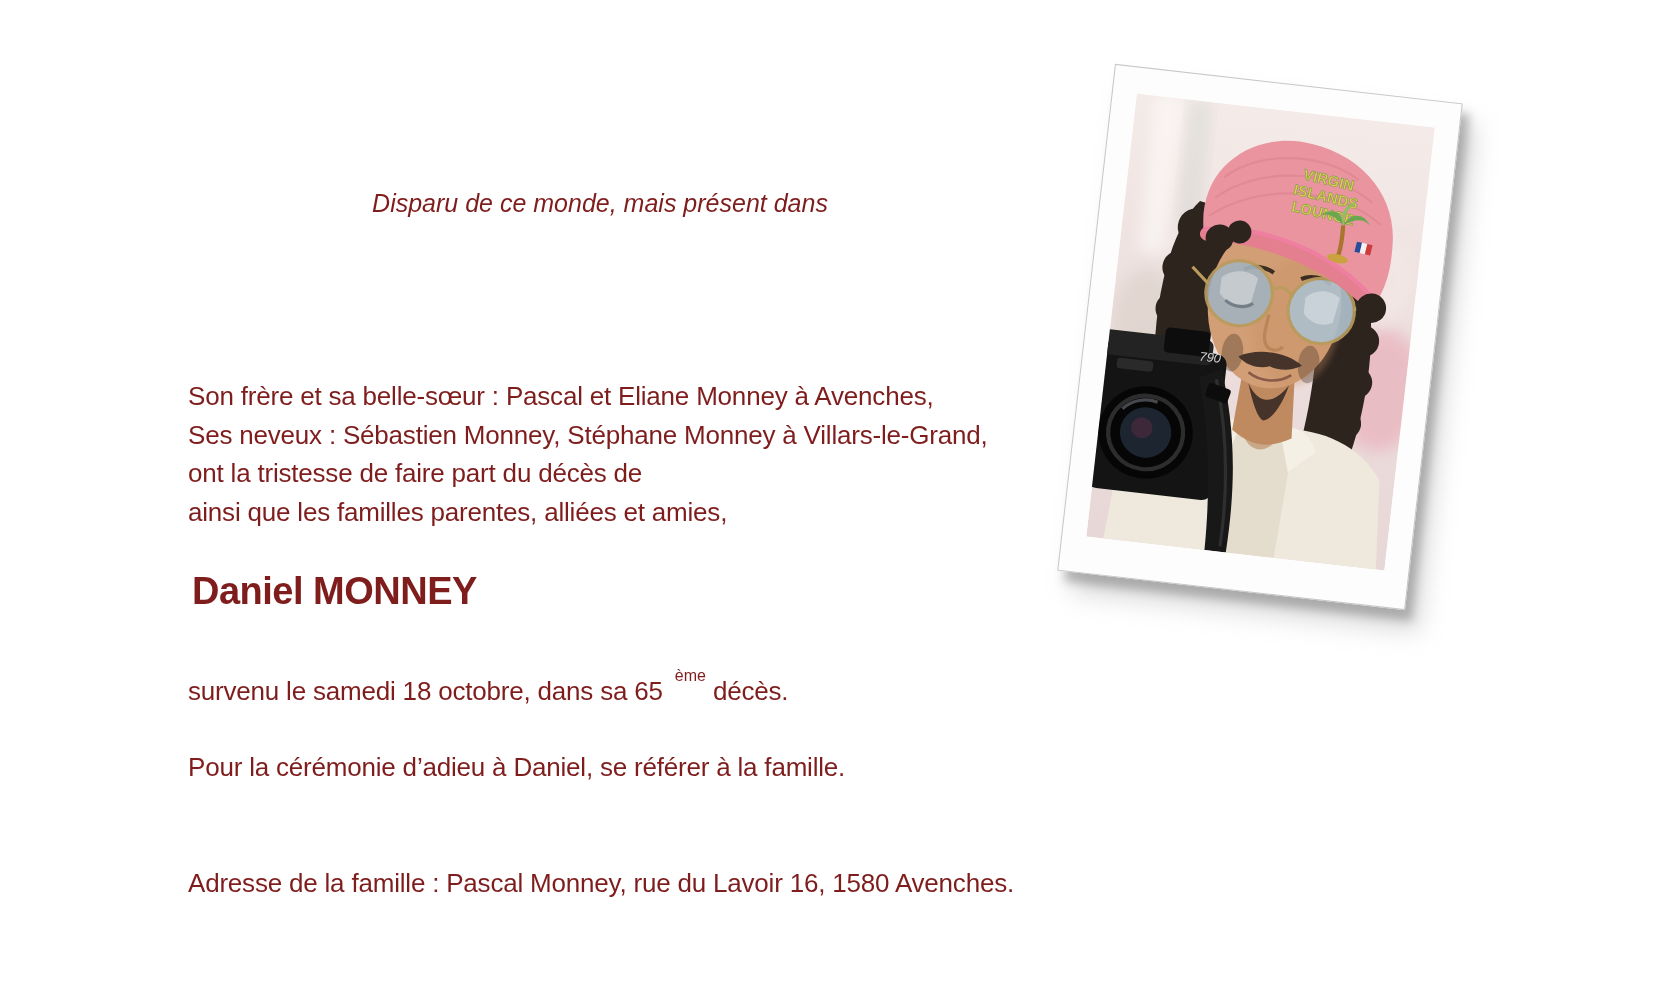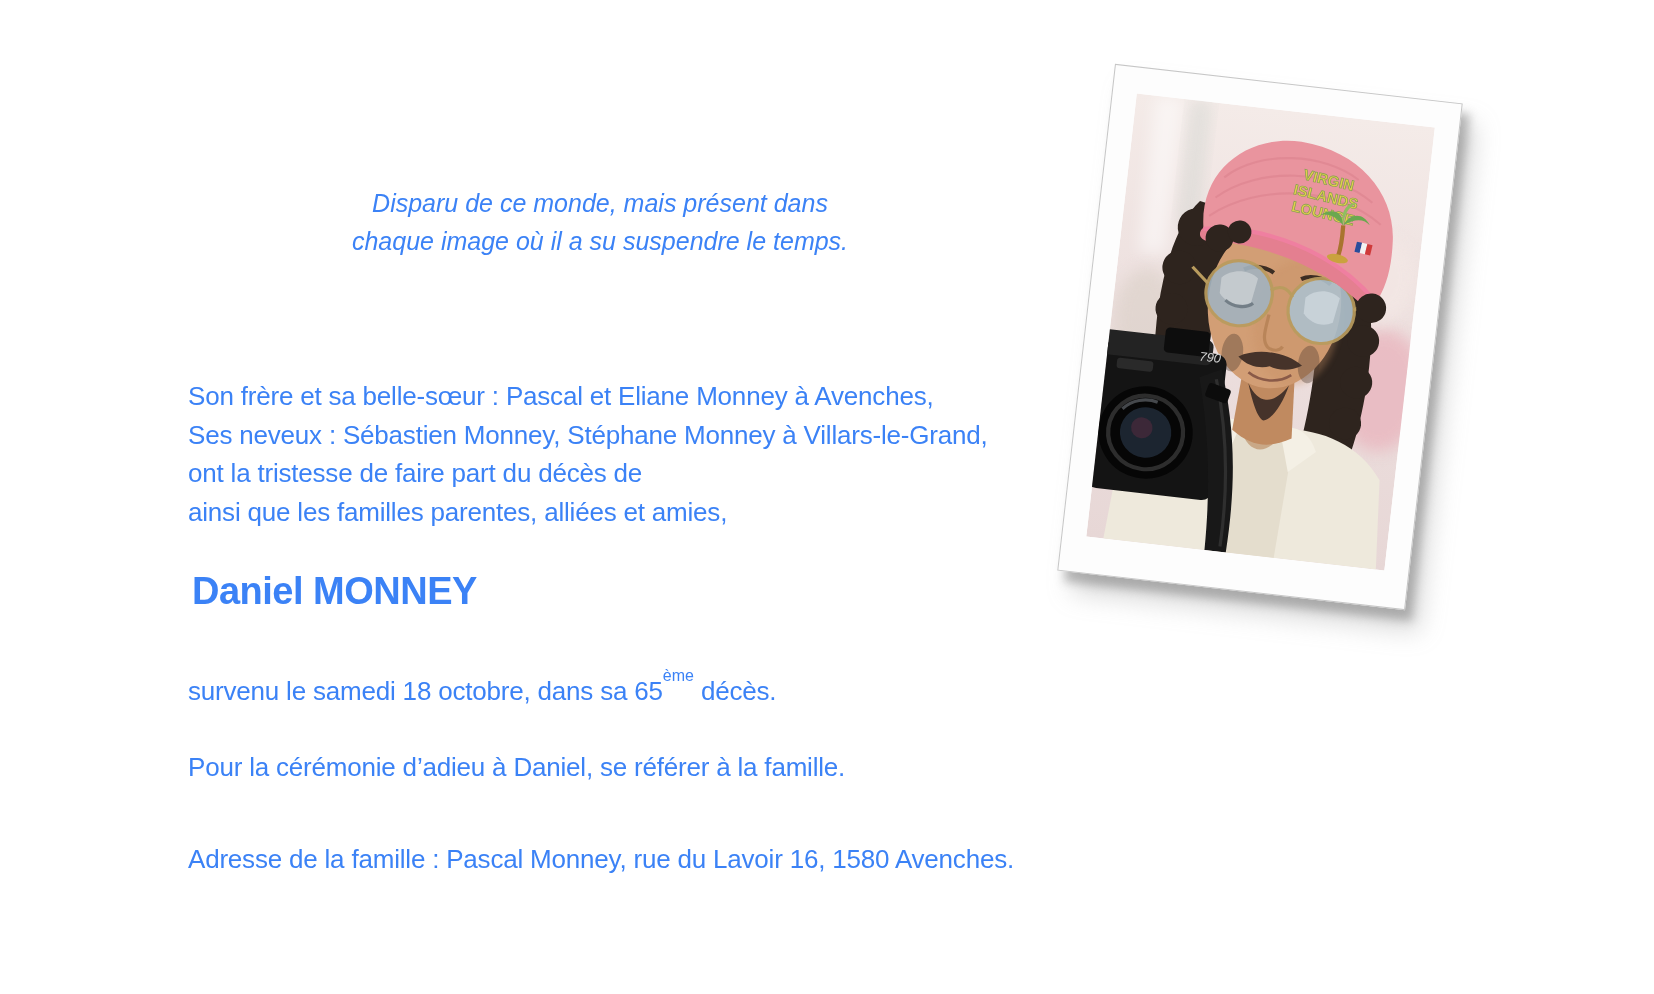--- a/index.html
+++ b/index.html
@@ -2,21 +2,21 @@
 <html lang="fr"><head>
 <meta charset="utf-8">
 <style>
   html,body{margin:0;padding:0;background:#ffffff;}
   .page{
     position:relative;
     width:1654px;height:994px;
     background:#ffffff;
     overflow:hidden;
     font-family:"Liberation Sans", sans-serif;
-    color:#3b82f6;
+    color:#7f1d1d;
   }
   .quote{
     position:absolute;left:260px;top:184px;width:680px;
     text-align:center;font-style:italic;
     font-size:25px;line-height:38px;
   }
   .body-text{
     position:absolute;left:188px;top:377px;
     font-size:26px;line-height:38.5px;letter-spacing:-0.2px;
   }
@@ -24,44 +24,43 @@
   .deceased-name{
     position:absolute;left:192px;top:570px;width:1190px;
     text-align:left;font-size:38px;font-weight:bold;letter-spacing:-0.5px;
   }
   .detail{
     position:absolute;left:188px;
     font-size:26px;letter-spacing:-0.2px;white-space:nowrap;
   }
   .detail-death{top:676px;}
   .detail-ceremony{top:752px;}
-  .detail-address{top:844px;text-align:center;}
+  .detail-address{top:868px;text-align:center;}
   .detail sup{
-    font-size:16px;line-height:0;position:relative;top:-9px;letter-spacing:0;
+    font-size:16px;line-height:0;position:relative;top:-9px;letter-spacing:0;margin-left:12px;
   }
   .photo-frame{
     position:absolute;left:1085px;top:82px;width:350px;height:510px;
     box-sizing:border-box;
     background:#fdfdfd;
     border:1px solid #c6c6c6;
     padding:26px 24px 36px 24px;
     transform:rotate(6.5deg);
     transform-origin:50% 50%;
     box-shadow:8px 10px 10px rgba(110,110,110,0.45), 16px 20px 24px rgba(150,150,150,0.35);
   }
   .photo-frame svg{display:block;width:100%;height:100%;}
 </style>
 </head>
 <body>
 
 <div class="page">
 
   <div class="quote">
     <div>Disparu de ce monde, mais présent dans</div>
-    <div>chaque image où il a su suspendre le temps.</div>
   </div>
 
   <div class="body-text">
     <div><span>Son frère et sa belle-sœur : Pascal et Eliane </span><span class="b">Monney</span><span> à Avenches,</span></div>
     <div><span>Ses neveux : Sébastien </span><span class="b">Monney</span><span>, Stéphane </span><span class="b">Monney</span><span> à Villars-le-Grand,</span></div>
     <div>ont la tristesse de faire part du décès de</div>
     <div>ainsi que les familles parentes, alliées et amies,</div>
   </div>
 
   <div class="deceased-name">Daniel MONNEY</div>

